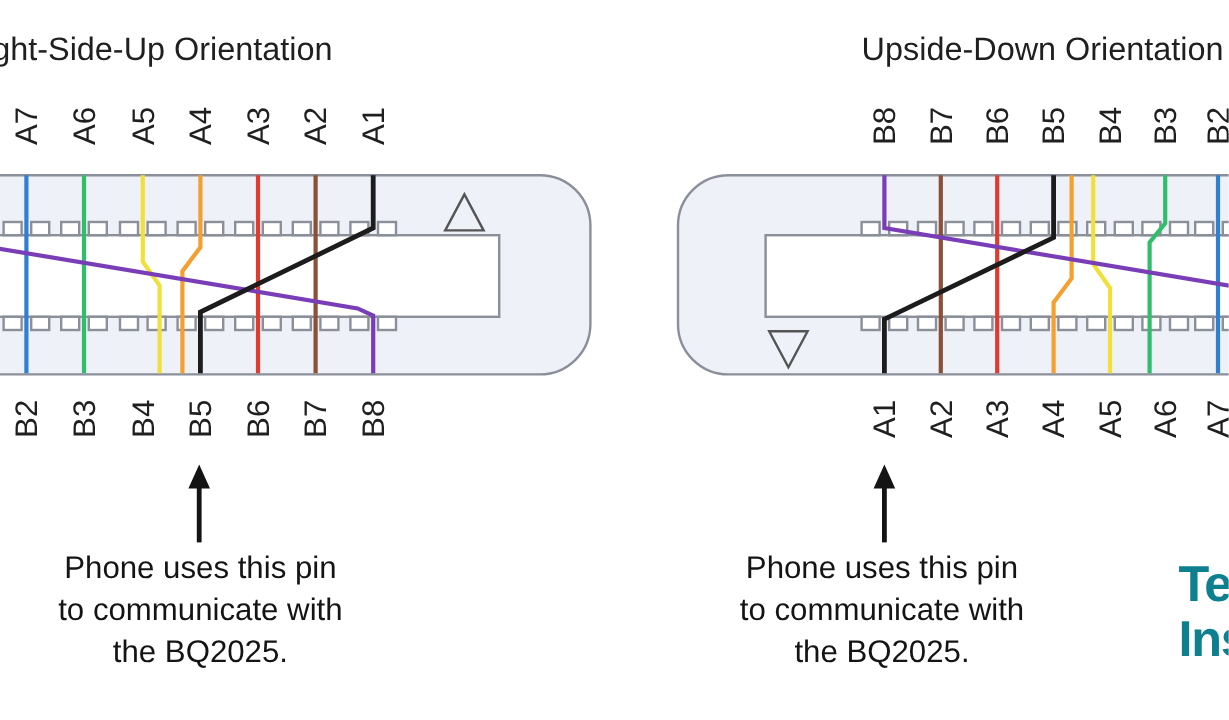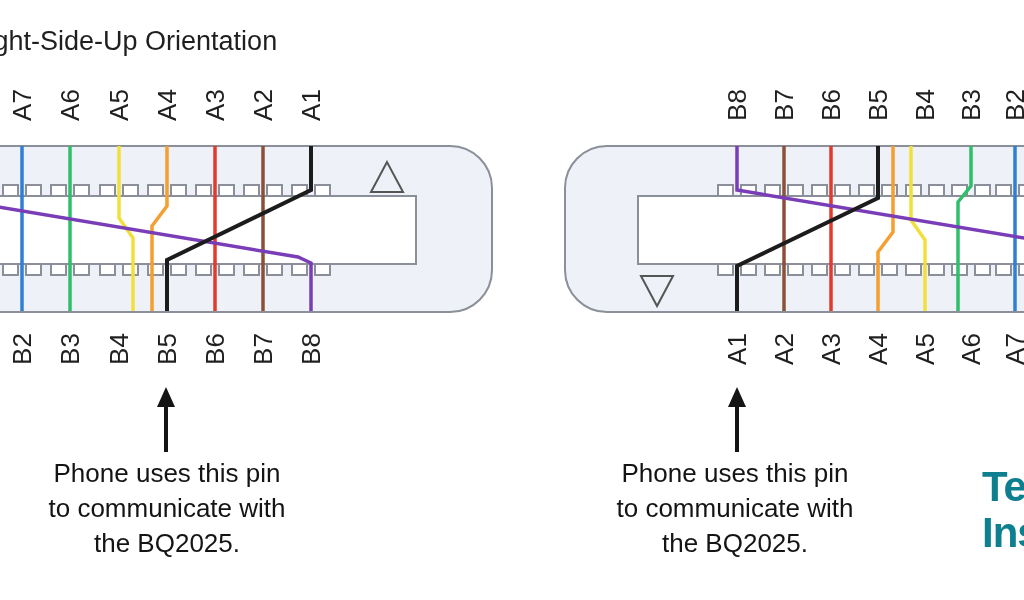--- a/index.html
+++ b/index.html
@@ -127,20 +127,21 @@
       <line x1="166" y1="452" x2="166" y2="404" stroke="#141414" stroke-width="4"></line>
       <polygon points="166,387 157,407 175,407" fill="#141414"></polygon>
     </g>
     <g>
       <line x1="737" y1="452" x2="737" y2="404" stroke="#141414" stroke-width="4"></line>
       <polygon points="737,387 728,407 746,407" fill="#141414"></polygon>
     </g>
   </svg>
 
   <div class="title" style="left:-32px;top:26px">Right-Side-Up Orientation</div>
+  <div class="title" style="left:718px;top:26px">Upside-Down Orientation</div>
 
   <div class="pin" style="left:-13px;top:90px">A7</div>
   <div class="pin" style="left:35px;top:90px">A6</div>
   <div class="pin" style="left:84px;top:90px">A5</div>
   <div class="pin" style="left:132px;top:90px">A4</div>
   <div class="pin" style="left:180px;top:90px">A3</div>
   <div class="pin" style="left:228px;top:90px">A2</div>
   <div class="pin" style="left:276px;top:90px">A1</div>
 
   <div class="pin" style="left:-13px;top:334px">B2</div>

